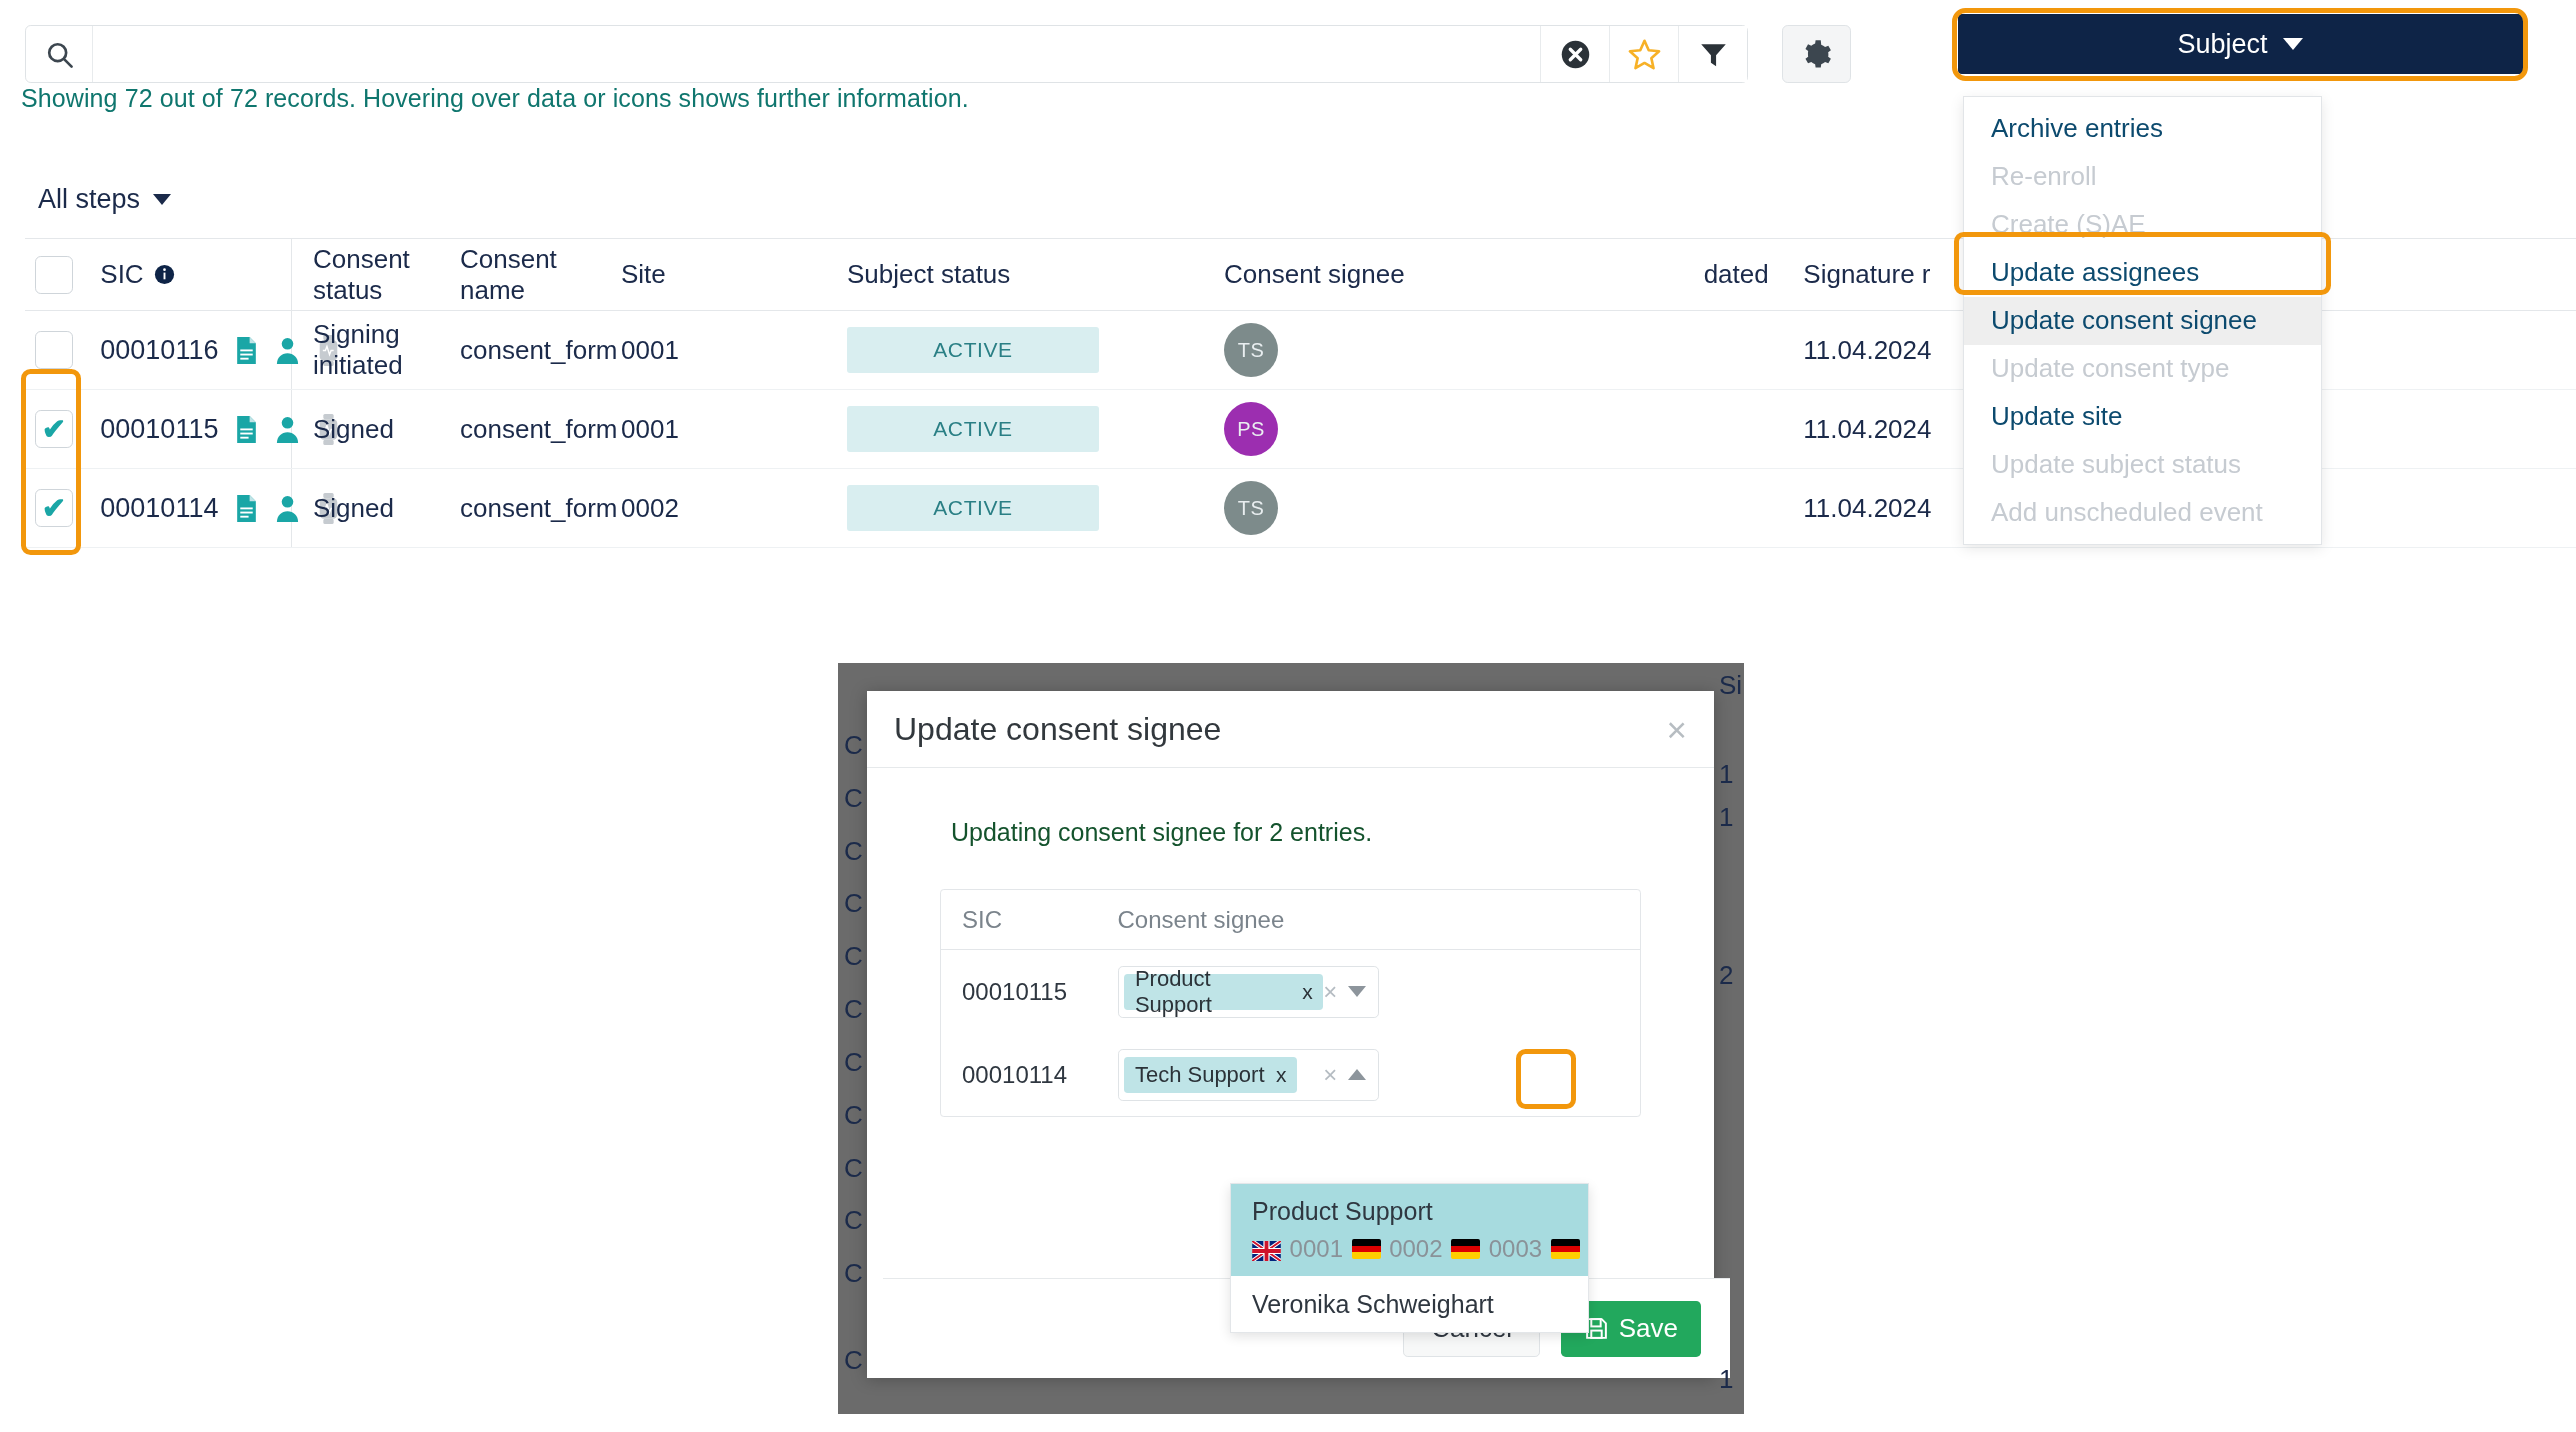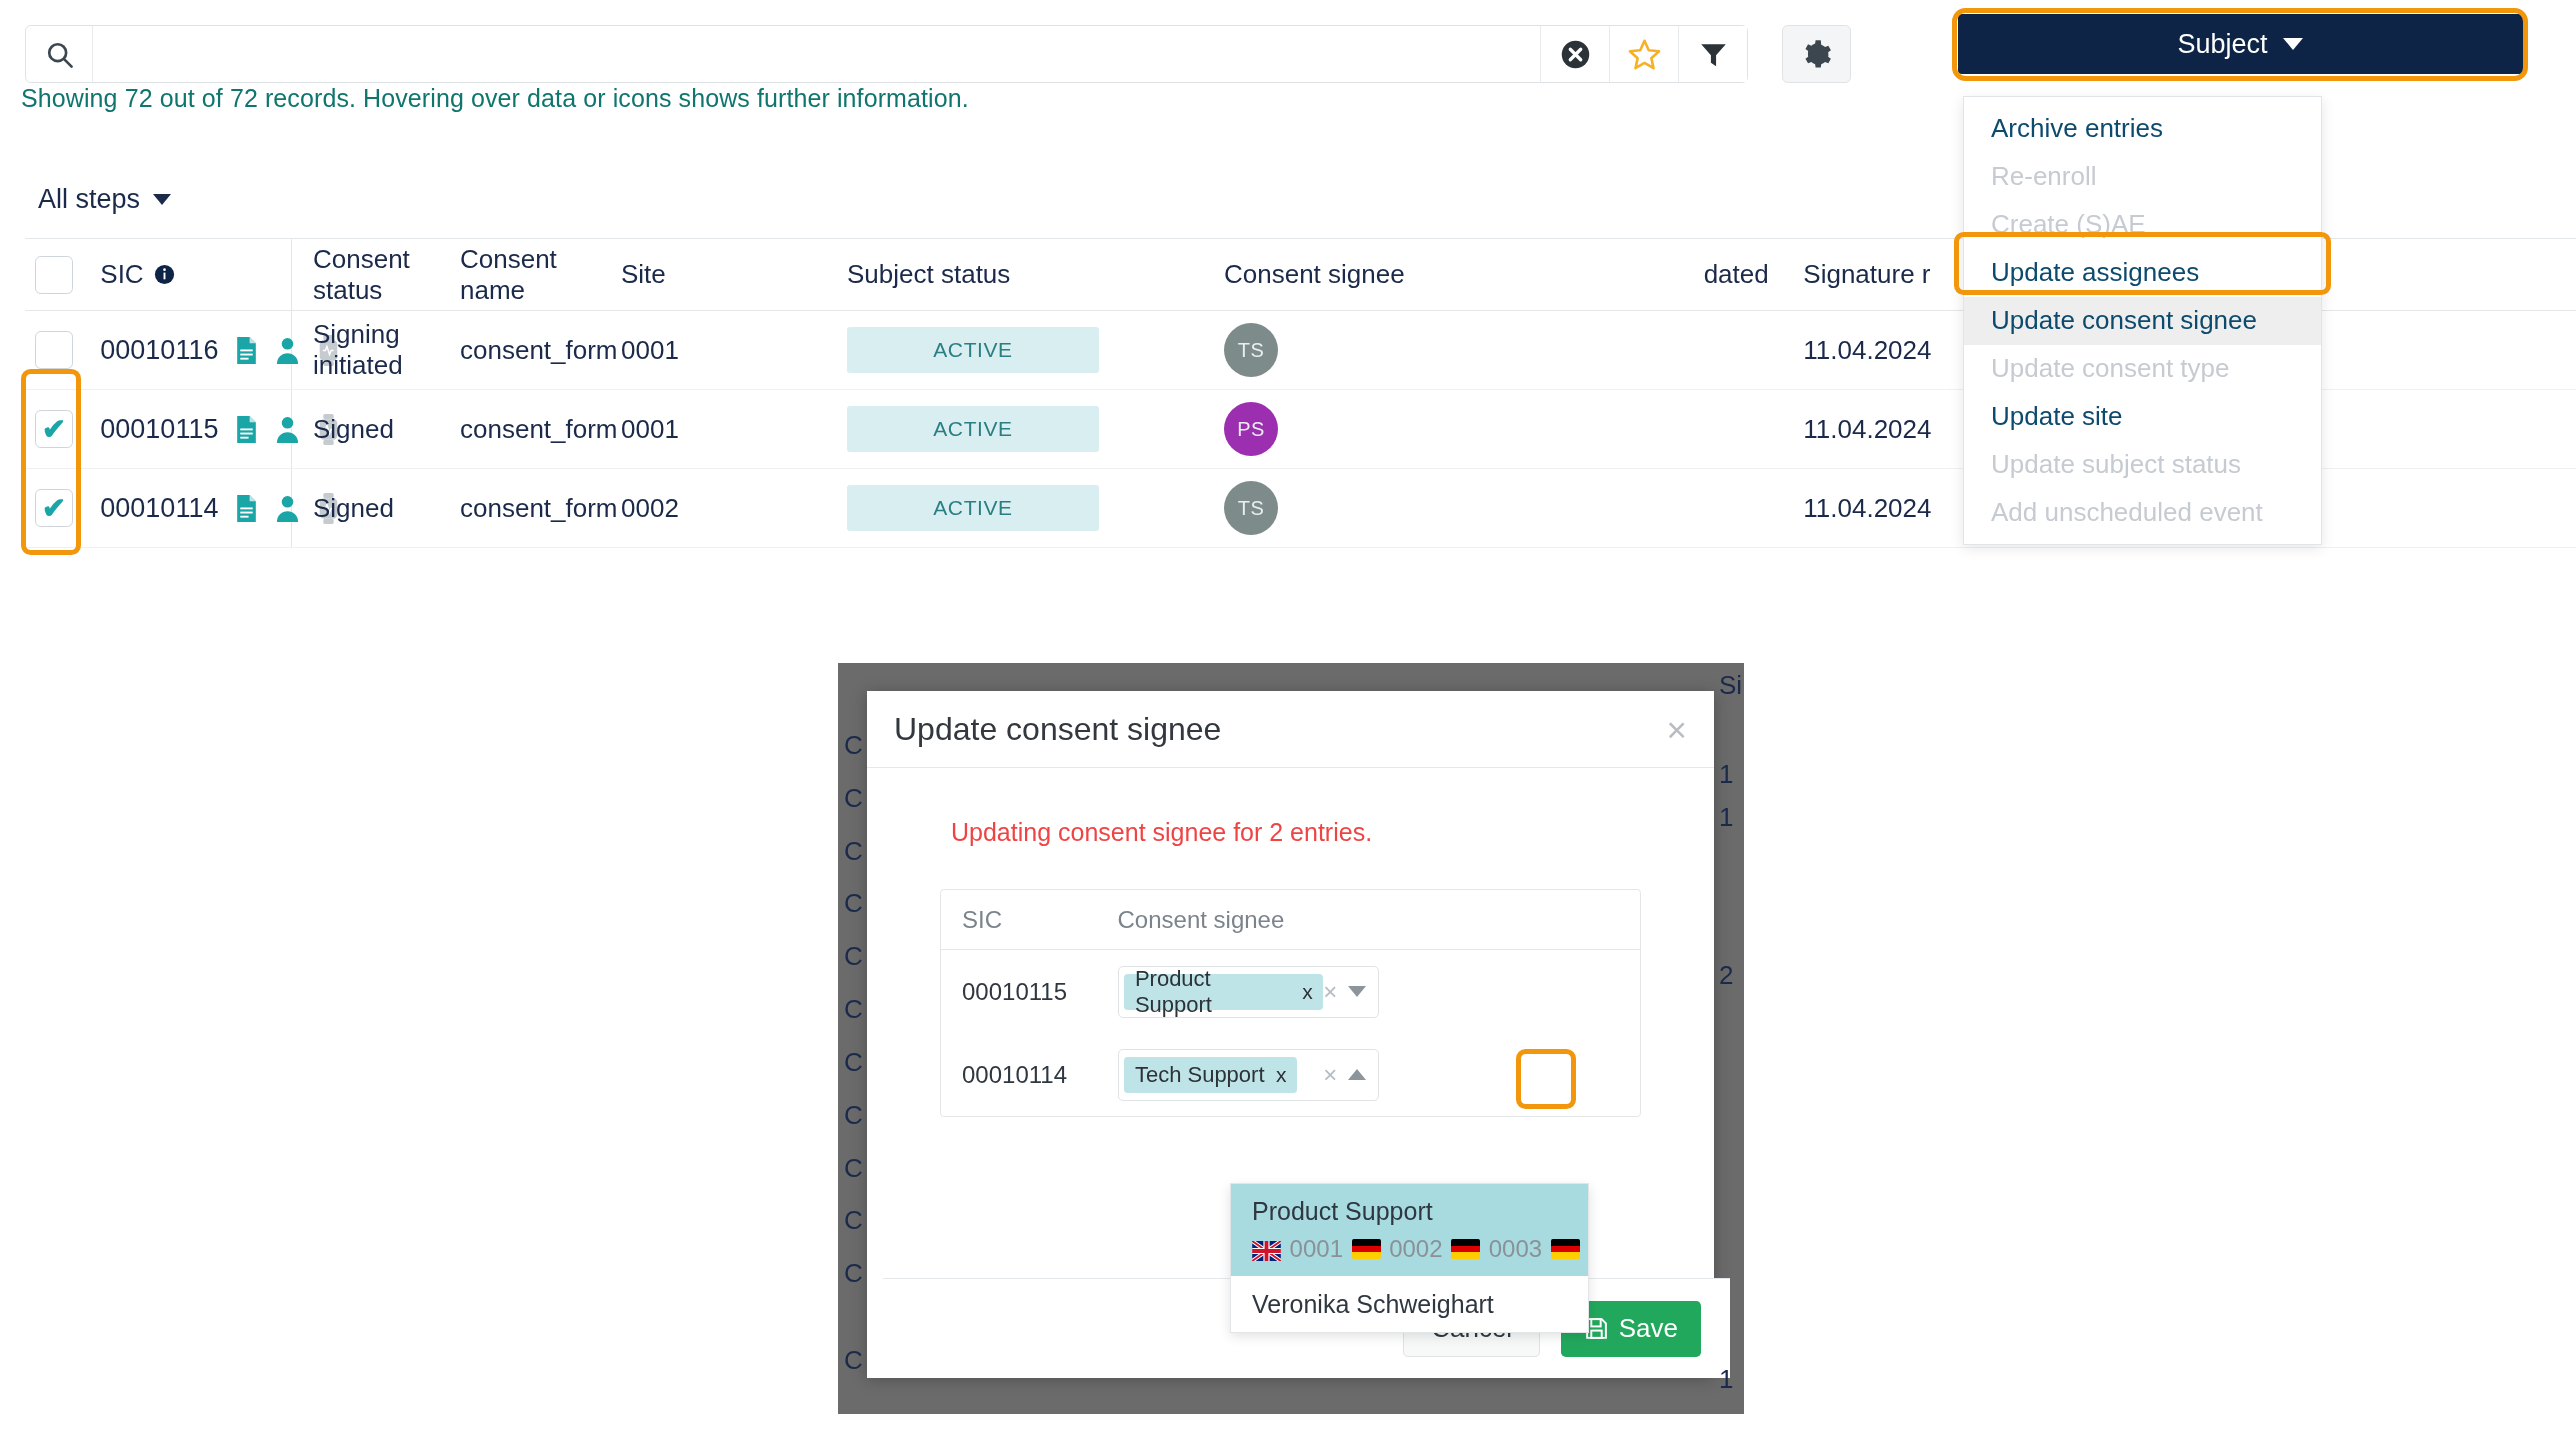--- a/index.html
+++ b/index.html
@@ -142,21 +142,21 @@
     position: absolute; left: 867px; top: 691px; width: 847px; height: 687px;
     background: #fff; z-index: 41; box-shadow: 0 1.9px 15.4px rgba(0,0,0,.25);
   }
   .modal-head {
     height: 77px; border-bottom: 1px solid #e6e9eb;
     display: flex; align-items: center; padding: 0 27px; justify-content: space-between;
   }
   .modal-title { font-size: 32px; color: #32383d; }
   .modal-close { font-size: 35px; color: #b7bdc2; cursor: pointer; line-height: 1; }
   .modal-body { padding: 50px 29px 0 29px; }
-  .modal-sub { font-size: 25px; color: #ef4444; padding-left: 55px; }
+  .modal-sub { font-size: 25px; color: #14532d; padding-left: 55px; }
 
   .mini-table {
     margin: 42px 44px 0 44px; border: 1px solid #e3e6e9; border-radius: 3.8px;
     background: #fff;
   }
   .mt-head { height: 60px; border-bottom: 1px solid #e3e6e9; display: flex; align-items: center; }
   .mt-row  { height: 83px; display: flex; align-items: center; }
   .mt-sic  { width: 165px; flex: 0 0 165px; padding-left: 21px; font-size: 24px; color: #2f3740; }
   .mt-sign { flex: 1; font-size: 24px; color: #7b848c; padding-left: 11.5px; }
   .mt-head .mt-sic, .mt-head .mt-sign { color: #7b848c; font-size: 24px; }

